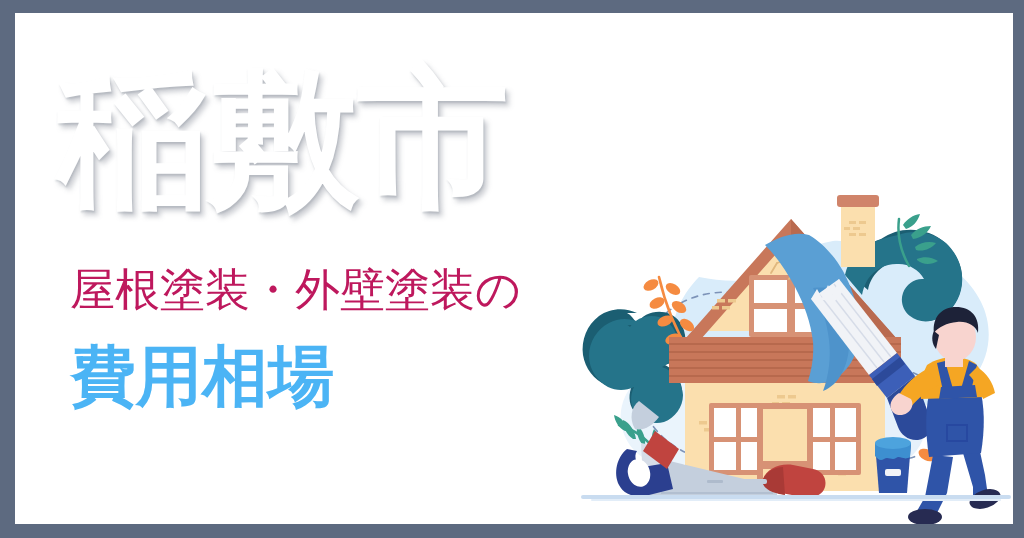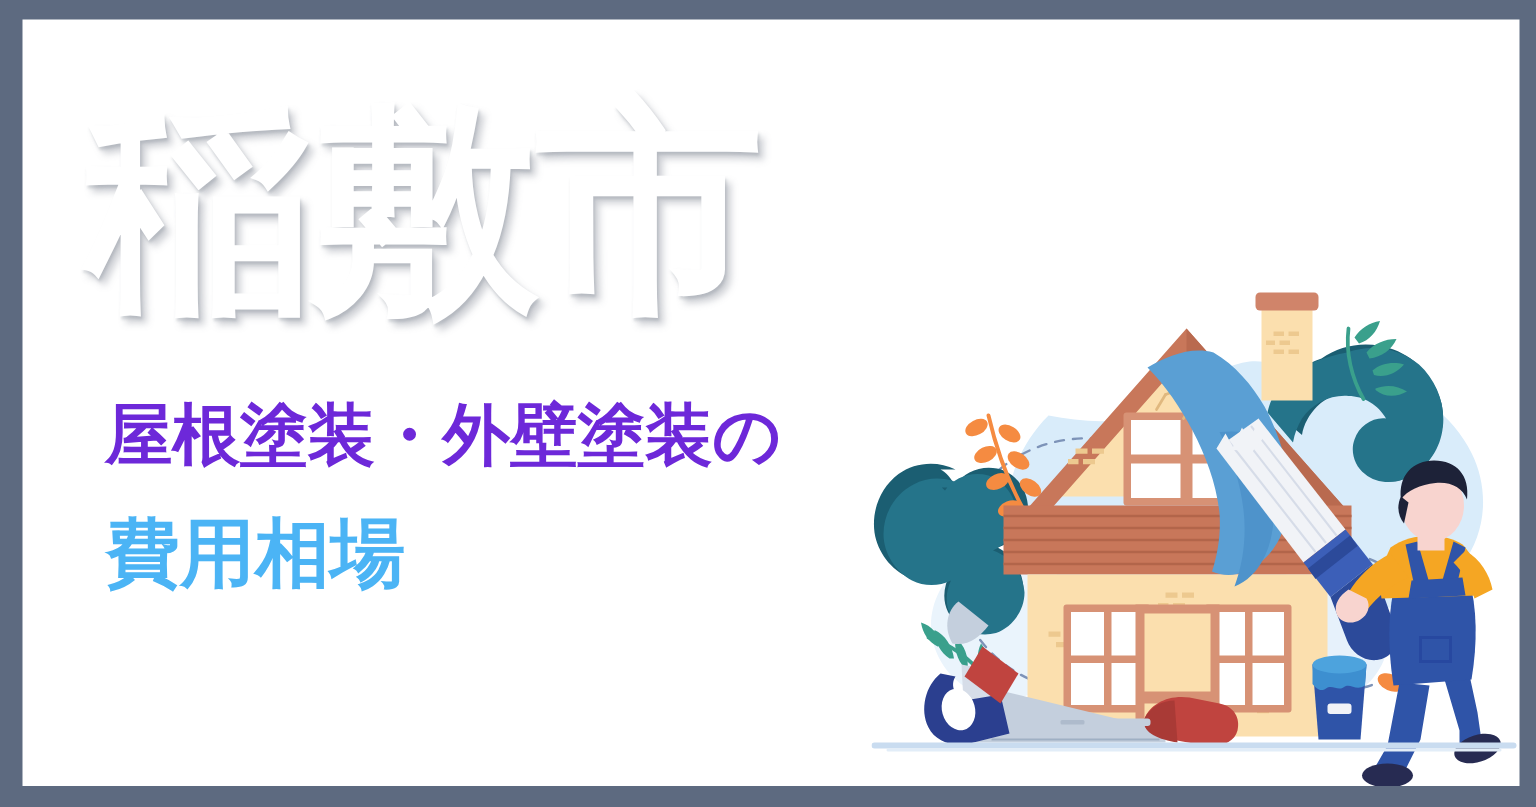--- a/index.html
+++ b/index.html
@@ -54,31 +54,31 @@
       4px 5px 5px rgba(110,118,132,0.34),
       1px 2px 2px rgba(110,118,132,0.26);
   }
 
   .title-sub {
     position: absolute;
     left: 13px;
     top: 218px;
     font-size: 45px;
     line-height: 1.0;
-    font-weight: 700;
+    font-weight: 400;
     letter-spacing: 0px;
-    color: #6d28d9;
+    color: #be185d;
     white-space: nowrap;
   }
 
   .title-accent {
     position: absolute;
     left: 13px;
     top: 295px;
-    font-size: 50px;
+    font-size: 66px;
     line-height: 1.0;
     font-weight: 900;
     letter-spacing: 0px;
     color: #4bb4f5;
     white-space: nowrap;
     text-align: right;
   }
 
   
   .illustration {

